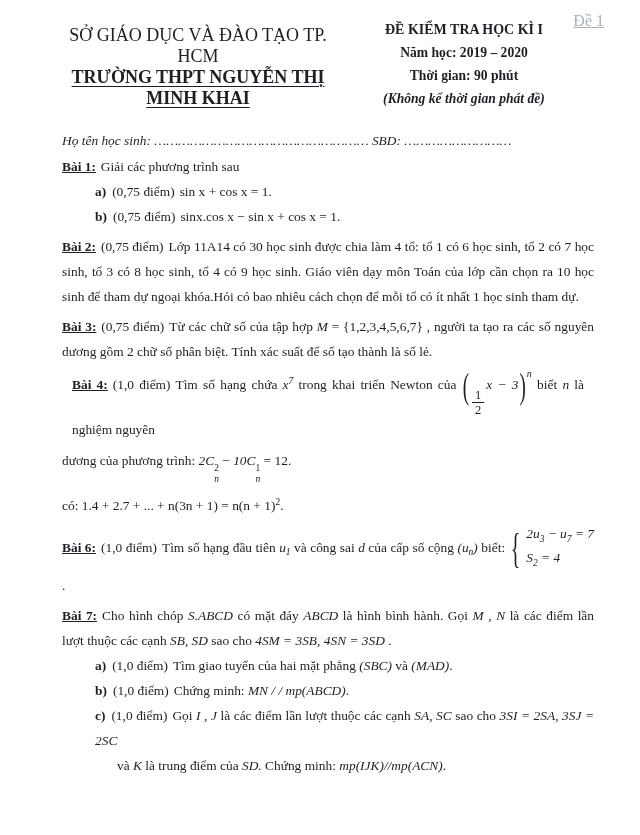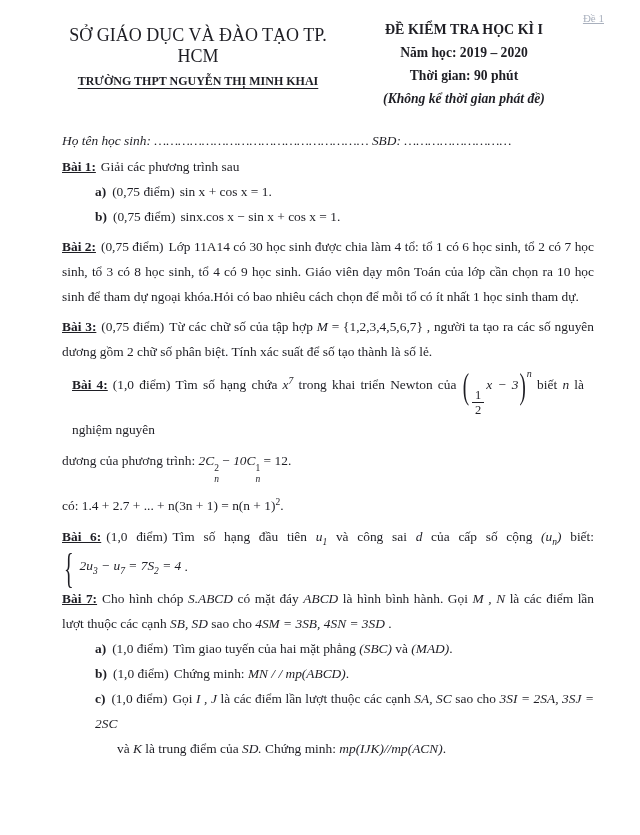--- a/index.html
+++ b/index.html
@@ -6,25 +6,25 @@
   body{
     width:640px;height:835px;overflow:hidden;background:#ffffff;
     font-family:"Liberation Serif", serif;color:#1e1e24;font-size:13.4px;
     box-sizing:border-box;
   }
   .page{position:relative;padding:16px 46px 0 62px;height:835px;box-sizing:border-box;}
   
   .hdr{display:flex;margin-top:2px;}
   .hdr-left{width:272px;text-align:center;padding-top:7px;}
   .dept{font-size:18px;}
-  .school{font-weight:bold;font-size:12px;margin-top:7px;text-decoration:underline;text-underline-offset:3px;}
+  .school{font-weight:bold;font-size:18px;text-decoration:underline;text-underline-offset:3px;}
   .hdr-right{flex:1;text-align:center;font-weight:bold;font-size:13.6px;line-height:23px;}
   .etitle{font-size:14px;}
   .note{font-style:italic;text-align:center;}
-  .de1{position:absolute;top:12px;right:36px;color:#a9b0bd;font-size:11px;text-decoration:underline;}
+  .de1{position:absolute;top:12px;right:36px;color:#a9b0bd;font-size:16px;text-decoration:underline;}
   
   .stu{margin-top:23px;font-style:italic;}
   
   .prob{margin-top:5px;line-height:25px;text-align:justify;}
   .plab{font-weight:bold;text-decoration:underline;margin-right:5px;}
   .pts{font-weight:normal;margin-right:5px;}
   .sub{padding-left:33px;}
   .submk{font-weight:bold;margin-right:6px;}
   .cont{padding-left:55px;}
   .mi{font-style:italic;}
@@ -35,21 +35,21 @@
   .frac .fn{border-bottom:1px solid #1e1e24;padding:0 3px;}
   
   .bigp{display:inline-block;transform:scaleY(1.85);font-size:19px;margin:0 1px;vertical-align:-3px;}
   .pexp{font-size:10px;font-style:italic;position:relative;top:-12px;}
   
   .stack{display:inline-flex;flex-direction:column;font-size:9.5px;line-height:1.15;vertical-align:-6px;text-align:left;}
   .stack .st-sub{font-style:italic;}
   
   .sys{display:inline-flex;align-items:center;vertical-align:middle;margin-left:2px;}
   .sys .brace{display:inline-block;transform:scaleY(2.15);font-size:20px;margin-right:6px;}
-  .sys .rows{display:inline-flex;font-style:italic;line-height:20px;}
+  .sys .rows{display:inline-flex;flex-direction:column;font-style:italic;line-height:20px;}
   .tall{margin:3px 10px 6px;}
 </style>
 </head>
 <body>
 
 <div class="page">
 
   <div class="de1">Đề 1</div>
 
   <div class="hdr">

